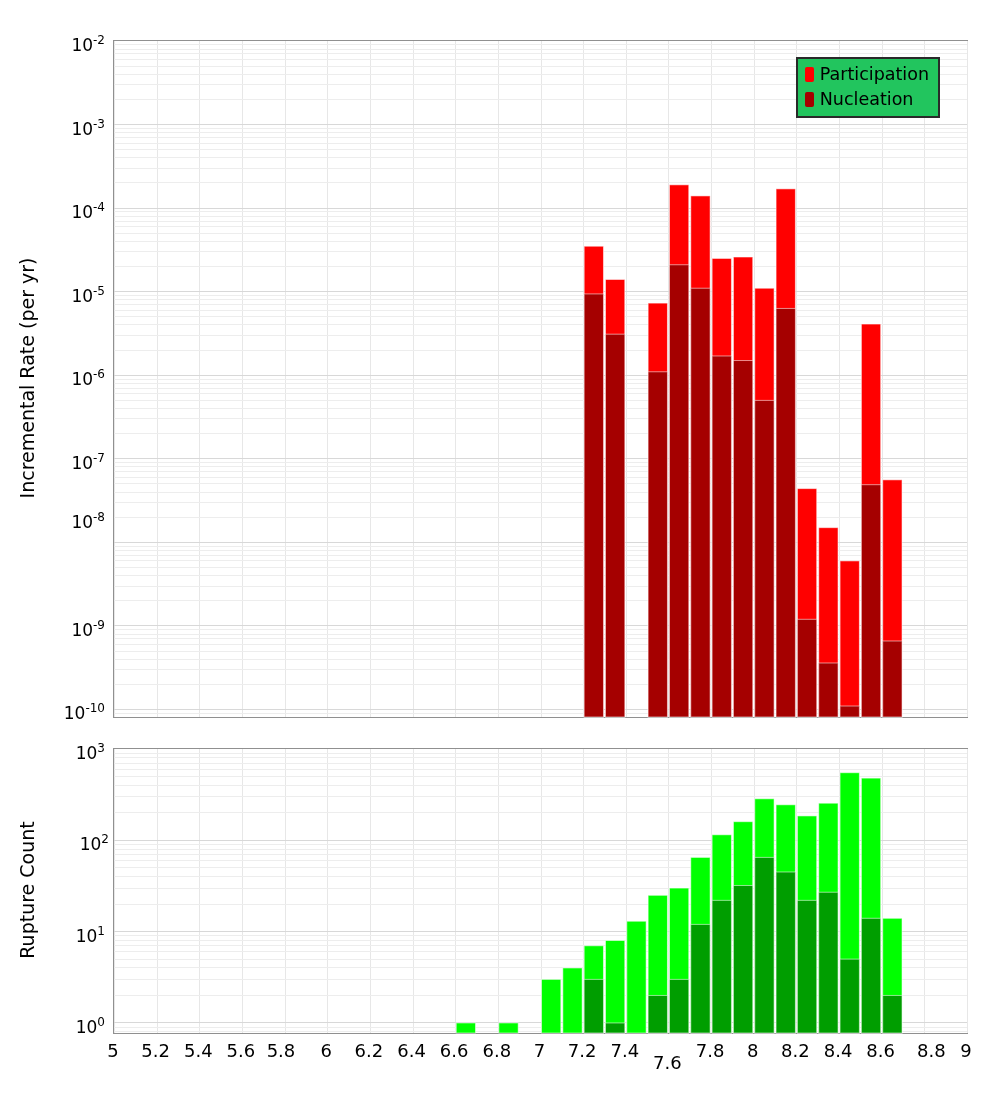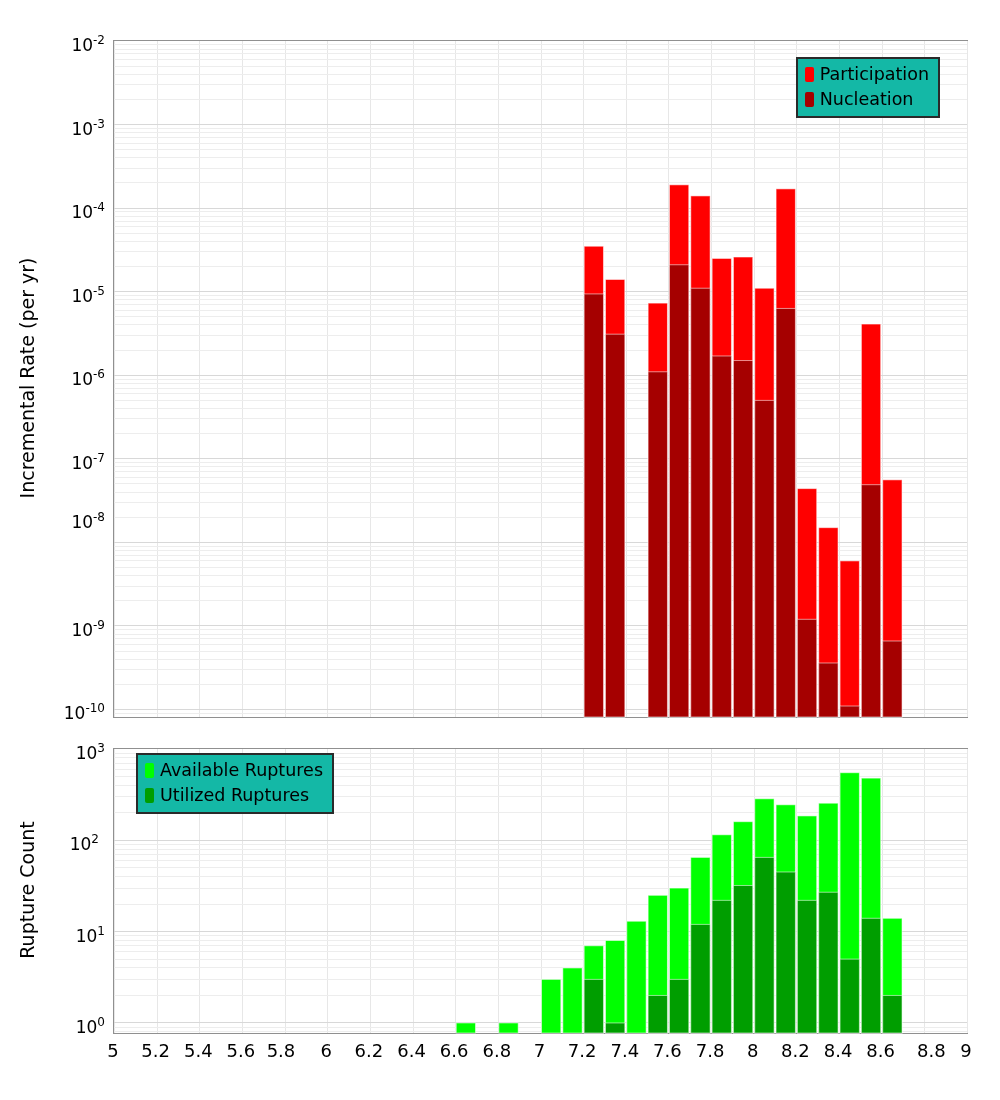--- a/index.html
+++ b/index.html
@@ -4,21 +4,21 @@
 <style>
   html,body{margin:0;padding:0;background:#ffffff;}
   .figure{position:relative;width:1000px;height:1100px;background:#fff;
           font-family:"DejaVu Sans","Liberation Sans",sans-serif;color:#000;overflow:hidden;}
   .chart-title{position:absolute;top:4px;left:0;width:1000px;text-align:center;
                font-size:23px;font-weight:bold;}
   .plot{position:absolute;left:113px;width:853px;border:1.5px solid #909090;background:#fff;box-sizing:content-box;}
   .plot-top{top:40px;height:676px;}
   .plot-bot{top:748px;height:284px;}
   .plot svg{position:absolute;left:0;top:0;overflow:visible;}
-  .legend{position:absolute;background:#14b8a6;border:2px solid #2a2a2a;padding:5px 9px 7px 7px;
+  .legend{position:absolute;background:#22c55e;border:2px solid #2a2a2a;padding:5px 9px 7px 7px;
           display:flex;flex-direction:column;gap:5px;z-index:5;}
   .legend-item{display:flex;align-items:center;gap:6px;font-size:17.5px;white-space:nowrap;}
   .swatch{width:9px;height:15px;border-radius:2px;display:inline-block;flex:0 0 auto;}
   .legend-top-right{top:16px;right:27px;}
   .legend-top-left{top:4px;left:22px;}
   .ytick{position:absolute;width:80px;text-align:right;font-size:17px;height:26px;line-height:28px;}
   .ytick sup{font-size:12px;}
   .xtick{position:absolute;width:60px;text-align:center;font-size:18px;top:1040px;}
   .ylabel{position:absolute;white-space:nowrap;font-size:19px;}
   .xlabel{position:absolute;top:1066px;left:113px;width:853px;text-align:center;font-size:19px;}
@@ -248,62 +248,52 @@
         <rect x="598.0999999999999" y="151.36718927539982" width="19.325000000000003" height="132.63281072460018" fill="#009e00" stroke="rgba(255,255,255,0.55)" stroke-width="1"></rect>
         <rect x="619.4250000000001" y="136.5072045521372" width="19.325000000000003" height="147.4927954478628" fill="#009e00" stroke="rgba(255,255,255,0.55)" stroke-width="1"></rect>
         <rect x="640.75" y="108.40276743197076" width="19.325000000000003" height="175.59723256802926" fill="#009e00" stroke="rgba(255,255,255,0.55)" stroke-width="1"></rect>
         <rect x="662.0749999999999" y="122.9863813787146" width="19.325000000000003" height="161.0136186212854" fill="#009e00" stroke="rgba(255,255,255,0.55)" stroke-width="1"></rect>
         <rect x="683.3999999999999" y="151.36718927539982" width="19.325000000000003" height="132.63281072460018" fill="#009e00" stroke="rgba(255,255,255,0.55)" stroke-width="1"></rect>
         <rect x="704.7249999999998" y="143.24523825686418" width="19.325000000000003" height="140.75476174313582" fill="#009e00" stroke="rgba(255,255,255,0.55)" stroke-width="1"></rect>
         <rect x="726.0499999999997" y="210.12621182269154" width="19.325000000000003" height="73.87378817730846" fill="#009e00" stroke="rgba(255,255,255,0.55)" stroke-width="1"></rect>
         <rect x="747.375" y="169.29248806025095" width="19.325000000000003" height="114.70751193974905" fill="#009e00" stroke="rgba(255,255,255,0.55)" stroke-width="1"></rect>
         <rect x="768.6999999999999" y="246.4654280486911" width="19.325000000000003" height="37.53457195130889" fill="#009e00" stroke="rgba(255,255,255,0.55)" stroke-width="1"></rect>
       </svg>
-    <div class="legend legend-top-left">
-      <div class="legend-item">
-        <span class="swatch" id="sw-available" style="background: rgb(0, 255, 0);"></span>
-        <span>Available Ruptures</span>
-      </div>
-      <div class="legend-item">
-        <span class="swatch" id="sw-utilized" style="background: rgb(0, 158, 0);"></span>
-        <span>Utilized Ruptures</span>
-      </div>
-    </div>
   </div>
 
   <div id="yticks">
       <div class="ytick" style="left: 25px; top: 26px;">10<sup>-2</sup></div>
       <div class="ytick" style="left: 25px; top: 109.56px;">10<sup>-3</sup></div>
       <div class="ytick" style="left: 25px; top: 193.12px;">10<sup>-4</sup></div>
       <div class="ytick" style="left: 25px; top: 276.68px;">10<sup>-5</sup></div>
       <div class="ytick" style="left: 25px; top: 360.24px;">10<sup>-6</sup></div>
       <div class="ytick" style="left: 25px; top: 443.8px;">10<sup>-7</sup></div>
       <div class="ytick" style="left: 25px; top: 503px;">10<sup>-8</sup></div>
       <div class="ytick" style="left: 25px; top: 610.92px;">10<sup>-9</sup></div>
       <div class="ytick" style="left: 25px; top: 694.48px;">10<sup>-10</sup></div>
       <div class="ytick" style="left: 25px; top: 734px;">10<sup>3</sup></div>
-      <div class="ytick" style="left: 19px; top: 825.318px;">10<sup>2</sup></div>
+      <div class="ytick" style="left: 29px; top: 825.318px;">10<sup>2</sup></div>
       <div class="ytick" style="left: 25px; top: 916.637px;">10<sup>1</sup></div>
       <div class="ytick" style="left: 25px; top: 1007.95px;">10<sup>0</sup></div>
     </div>
   <div id="xticks">
       <div class="xtick" style="left: 83px;">5</div>
       <div class="xtick" style="left: 125.65px;">5.2</div>
       <div class="xtick" style="left: 168.3px;">5.4</div>
       <div class="xtick" style="left: 210.95px;">5.6</div>
       <div class="xtick" style="left: 251px;">5.8</div>
       <div class="xtick" style="left: 296.25px;">6</div>
       <div class="xtick" style="left: 338.9px;">6.2</div>
       <div class="xtick" style="left: 381.55px;">6.4</div>
       <div class="xtick" style="left: 424.2px;">6.6</div>
       <div class="xtick" style="left: 466.85px;">6.8</div>
       <div class="xtick" style="left: 509.5px;">7</div>
       <div class="xtick" style="left: 552.15px;">7.2</div>
       <div class="xtick" style="left: 594.8px;">7.4</div>
-      <div class="xtick" style="left: 637.45px;">7.6</div>
+      <div class="xtick" style="left: 637.45px; margin-top: 12px;">7.6</div>
       <div class="xtick" style="left: 680.1px;">7.8</div>
       <div class="xtick" style="left: 722.75px;">8</div>
       <div class="xtick" style="left: 765.4px;">8.2</div>
       <div class="xtick" style="left: 808.05px;">8.4</div>
       <div class="xtick" style="left: 850.7px;">8.6</div>
       <div class="xtick" style="left: 893.35px; margin-left: 8px;">8.8</div>
       <div class="xtick" style="left: 936px;">9</div>
     </div>
 
 </div>

